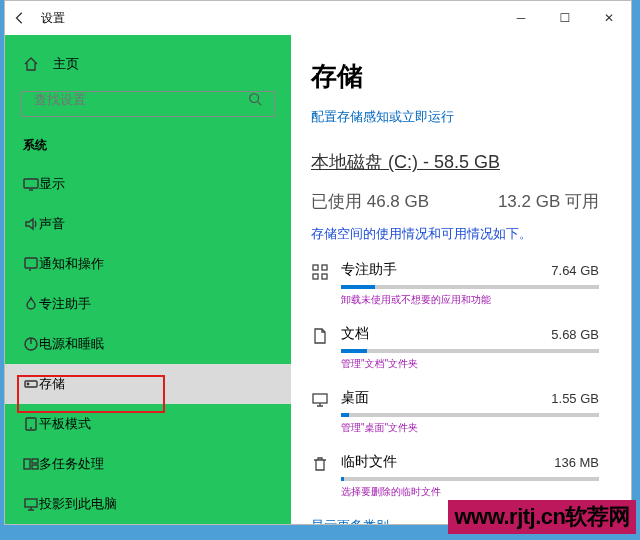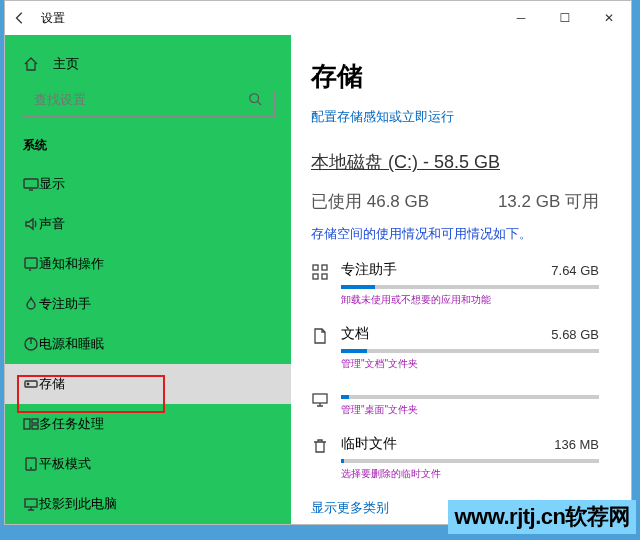--- a/index.html
+++ b/index.html
@@ -32,21 +32,21 @@
     .catrow { display: flex; gap: 12px; padding: 8px 0 10px 0; border-top: none; }
     .catrow svg { width: 18px; height: 18px; stroke: #444; stroke-width: 1.3; fill: none; flex-shrink: 0; margin-top: 2px; }
     .catmain { flex: 1; }
     .catline1 { display: flex; justify-content: space-between; align-items: center; }
     .catname { font-size: 14px; }
     .catsize { font-size: 13px; color: #333; }
     .catbar { height: 4px; background: #ccc; margin: 6px 0 4px 0; position: relative; }
     .catbar-fill { position: absolute; left: 0; top: 0; bottom: 0; background: #0078d4; }
     .catdesc { font-size: 10px; color: #a21caf; }
     .showmore { color: #0067c0; font-size: 13px; margin-top: 8px; cursor: pointer; }
-    .watermark { position: absolute; right: 4px; bottom: 6px; font-size: 22px; font-weight: 700; color: #000; background: #7dd3fc; padding: 2px 6px; font-family: Arial, sans-serif; letter-spacing: -0.5px; }
+    .watermark { position: absolute; right: 4px; bottom: 6px; font-size: 22px; font-weight: 700; color: #000; background: #be185d; padding: 2px 6px; font-family: Arial, sans-serif; letter-spacing: -0.5px; }
     .watermark .cn { font-family: "Microsoft YaHei", sans-serif; }
     .arrow-back { width: 14px; height: 14px; }
   </style>
 </head>
 <body>
 
 <div class="window">
   <div class="titlebar">
     <div class="tb-left">
       <svg class="arrow-back" viewBox="0 0 16 16">
@@ -116,32 +116,32 @@
       </div>
       <div class="sb-item selected">
         <svg>
             <rect x="2" y="5" width="12" height="6" rx="1"></rect>
             <circle cx="5" cy="8" r="0.7" fill="#333"></circle>
           </svg>
         <span>存储</span>
       </div>
       <div class="sb-item">
         <svg>
+            <rect x="3" y="2" width="10" height="12" rx="1"></rect>
+            <path d="M7 12h2"></path>
+          </svg>
+        <span>平板模式</span>
+      </div>
+      <div class="sb-item">
+        <svg>
             <rect x="1" y="3" width="6" height="10"></rect>
             <rect x="9" y="3" width="6" height="4"></rect>
             <rect x="9" y="9" width="6" height="4"></rect>
           </svg>
         <span>多任务处理</span>
-      </div>
-      <div class="sb-item">
-        <svg>
-            <rect x="3" y="2" width="10" height="12" rx="1"></rect>
-            <path d="M7 12h2"></path>
-          </svg>
-        <span>平板模式</span>
       </div>
       <div class="sb-item">
         <svg>
             <rect x="2" y="3" width="12" height="8"></rect>
             <path d="M5 14h6M8 11v3"></path>
           </svg>
         <span>投影到此电脑</span>
       </div>
     </div>
 
@@ -193,20 +193,24 @@
           <div class="catdesc">管理"文档"文件夹</div>
         </div>
       </div>
 
       <div class="catrow">
         <svg viewBox="0 0 18 18">
             <rect x="2" y="3" width="14" height="9"></rect>
             <path d="M6 15h6M9 12v3"></path>
           </svg>
         <div class="catmain">
+          <div class="catline1">
+              <span class="catname">桌面</span>
+              <span class="catsize">1.55 GB</span>
+            </div>
           <div class="catbar">
               <div class="catbar-fill" style="width:3%"></div>
             </div>
           <div class="catdesc">管理"桌面"文件夹</div>
         </div>
       </div>
 
       <div class="catrow">
         <svg viewBox="0 0 18 18">
             <path d="M3 5h12M5 5v10h8V5M7 5V3h4v2"></path>

